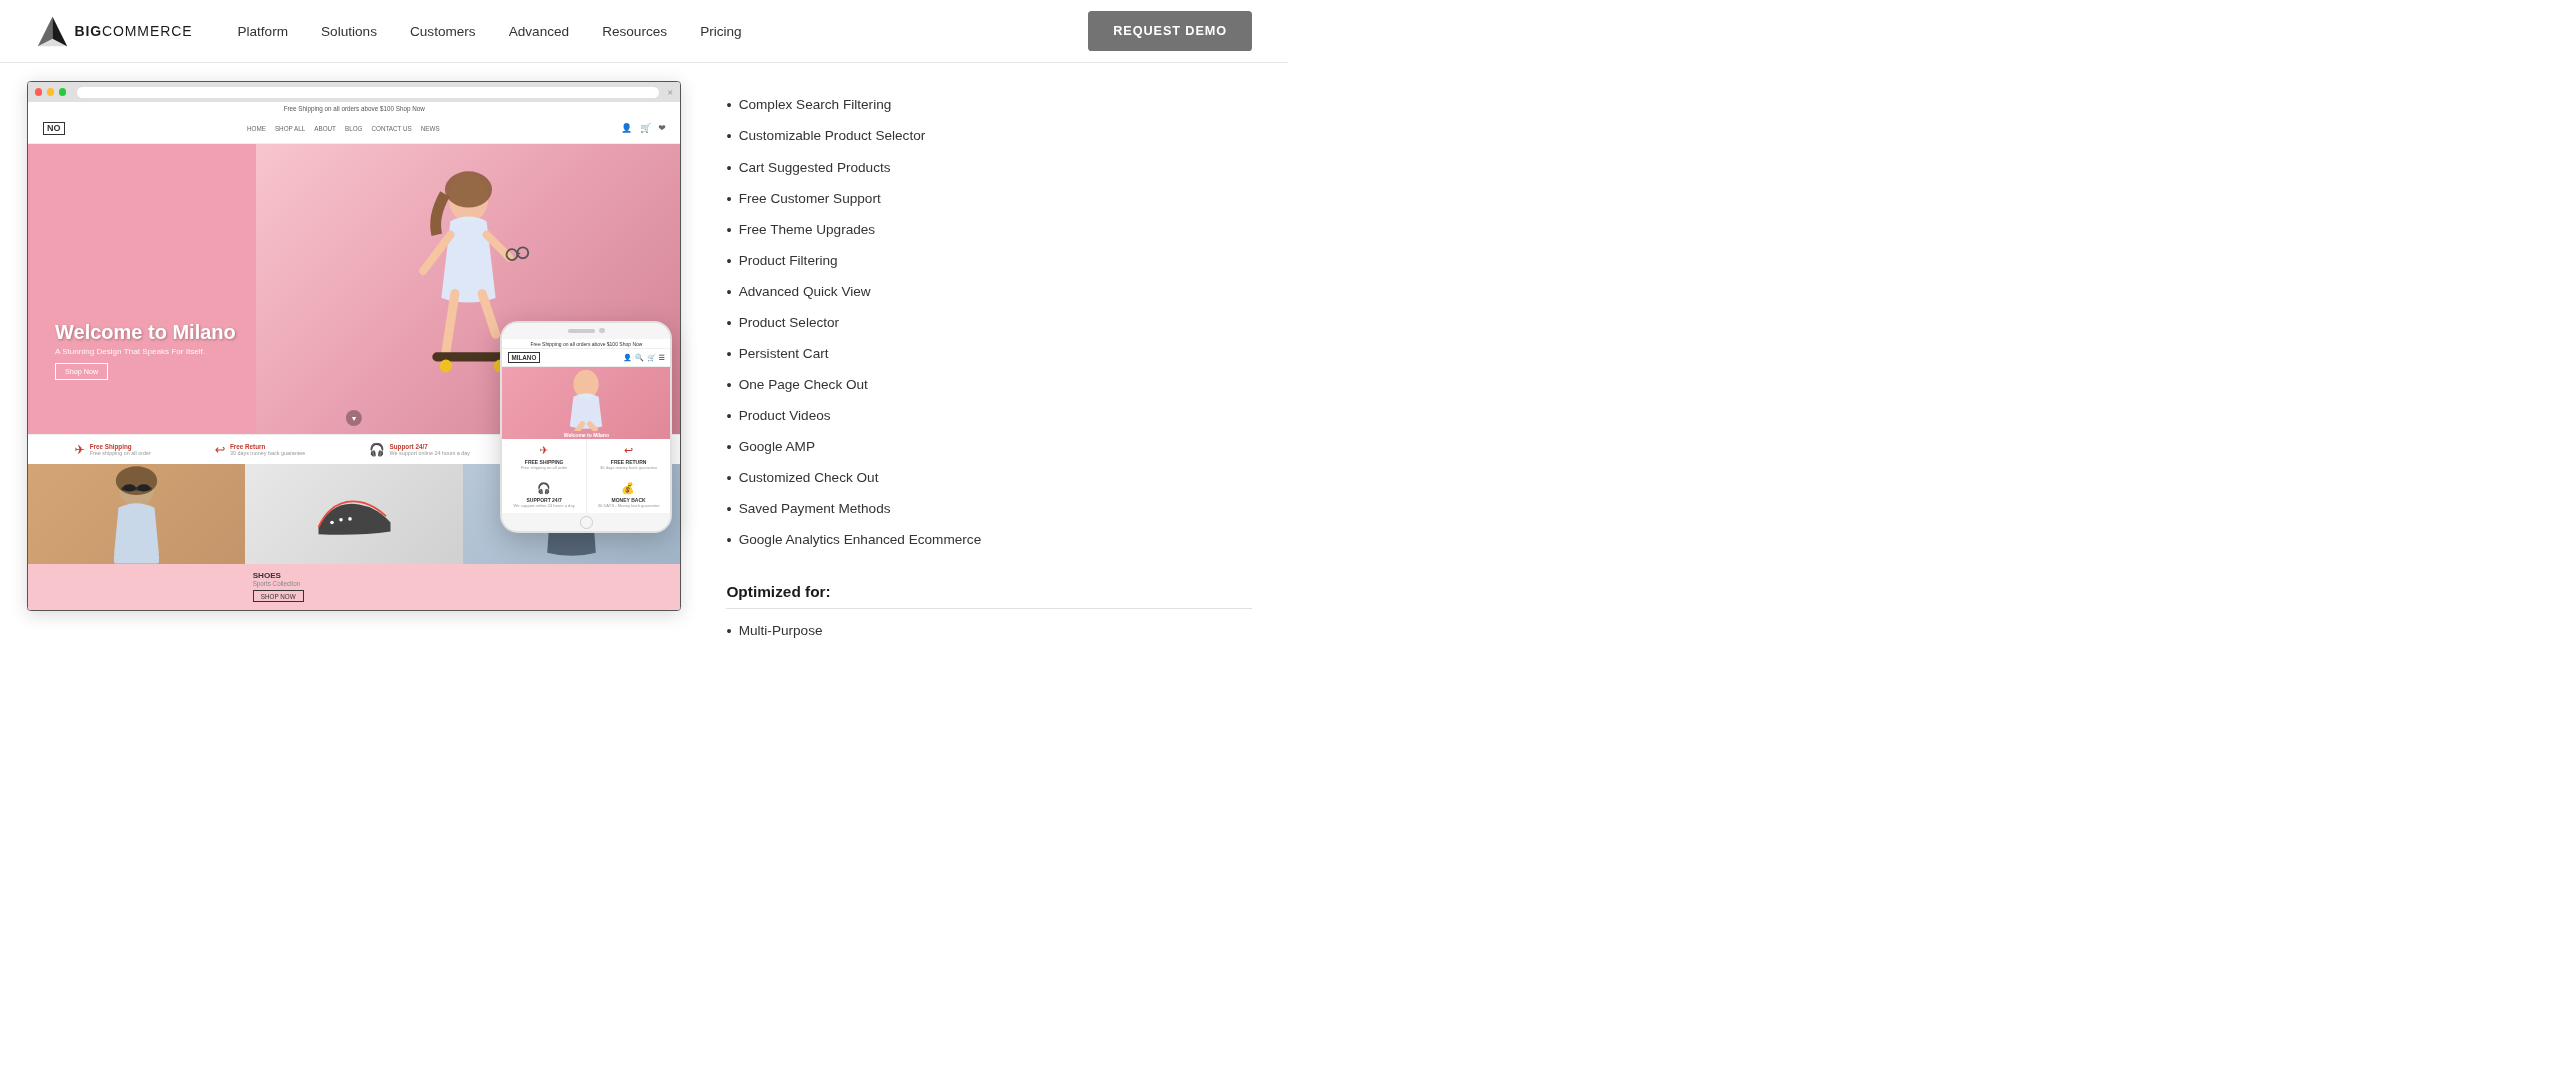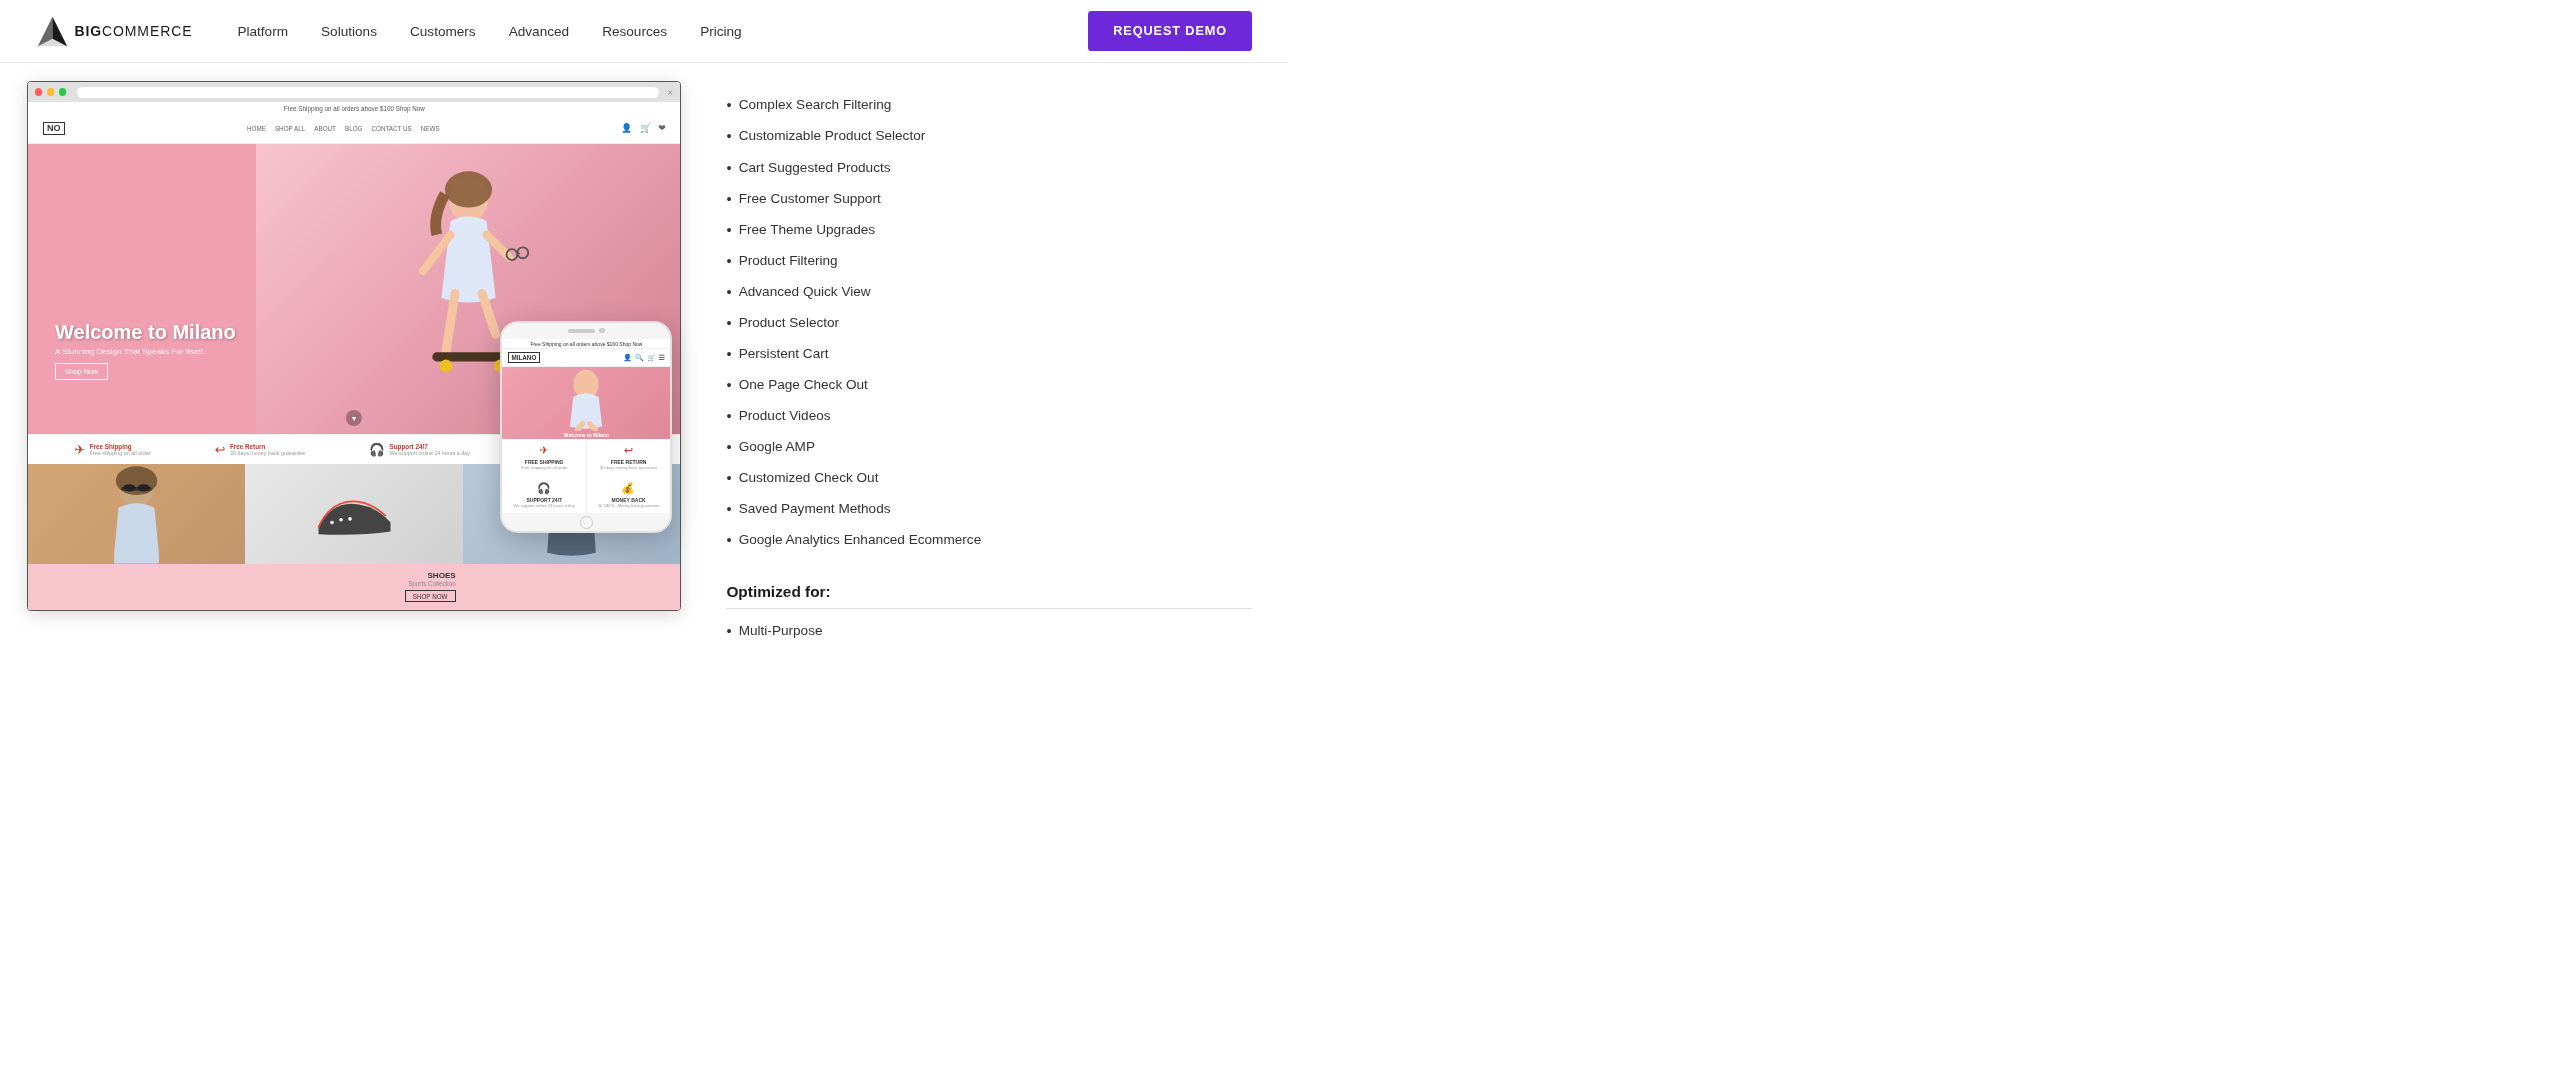--- a/index.html
+++ b/index.html
@@ -50,21 +50,21 @@
       gap: 33px;
       flex: 1;
     }
     .nav-link {
       font-size: 13.6px;
       color: #333;
       text-decoration: none;
       cursor: pointer;
     }
     .request-demo-btn {
-      background: #6d28d9;
+      background: #737373;
       color: #fff;
       border: none;
       padding: 12.7px 25px;
       font-size: 12.7px;
       font-weight: 700;
       letter-spacing: 0.9px;
       border-radius: 3.6px;
       cursor: pointer;
       text-transform: uppercase;
     }
@@ -240,21 +240,21 @@
       height: 100px;
       display: flex;
       align-items: center;
       justify-content: center;
       font-size: 9px;
       color: #888;
     }
     .product-card-img.men { background: linear-gradient(135deg, #d4a574 0%, #c4956a 100%); }
     .product-card-img.shoes { background: linear-gradient(135deg, #e8e8e8 0%, #d0d0d0 100%); }
     .product-card-img.women { background: linear-gradient(135deg, #b8c8d8 0%, #a0b4c8 100%); }
-    .shoes-label { display: flex; flex-direction: column; align-items: flex-end; padding: 7.2px; }
+    .shoes-label { display: flex; flex-direction: column; align-items: flex-start; padding: 7.2px; }
     .shoes-btn { border: 0.9px solid #333; padding: 1.8px 7.2px; font-size: 6.3px; margin-top: 2.7px; }
     .mobile-phone {
       border: 2.7px solid #e0e0e0;
       border-radius: 18px;
       overflow: hidden;
       background: #fff;
       box-shadow: 0 7.2px 27px rgba(0,0,0,0.2);
     }
     .phone-top {
       background: #f5f5f5;

